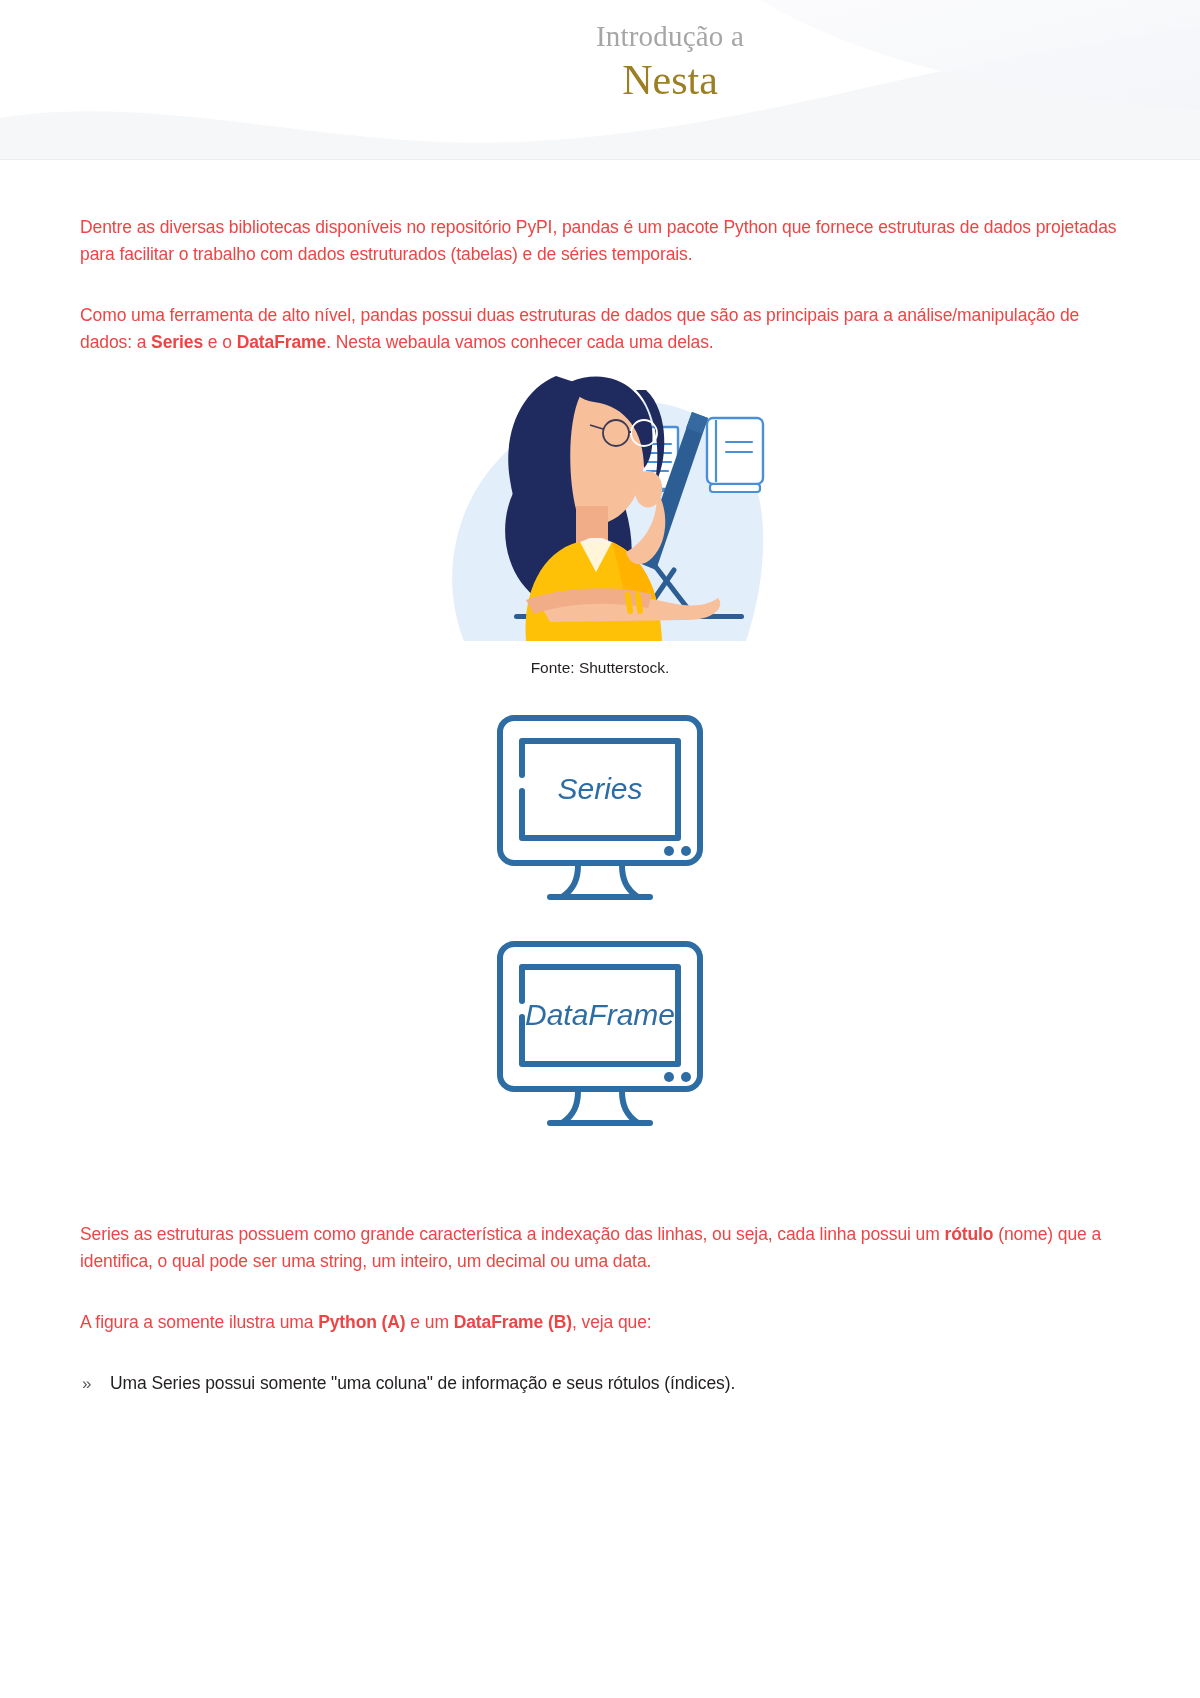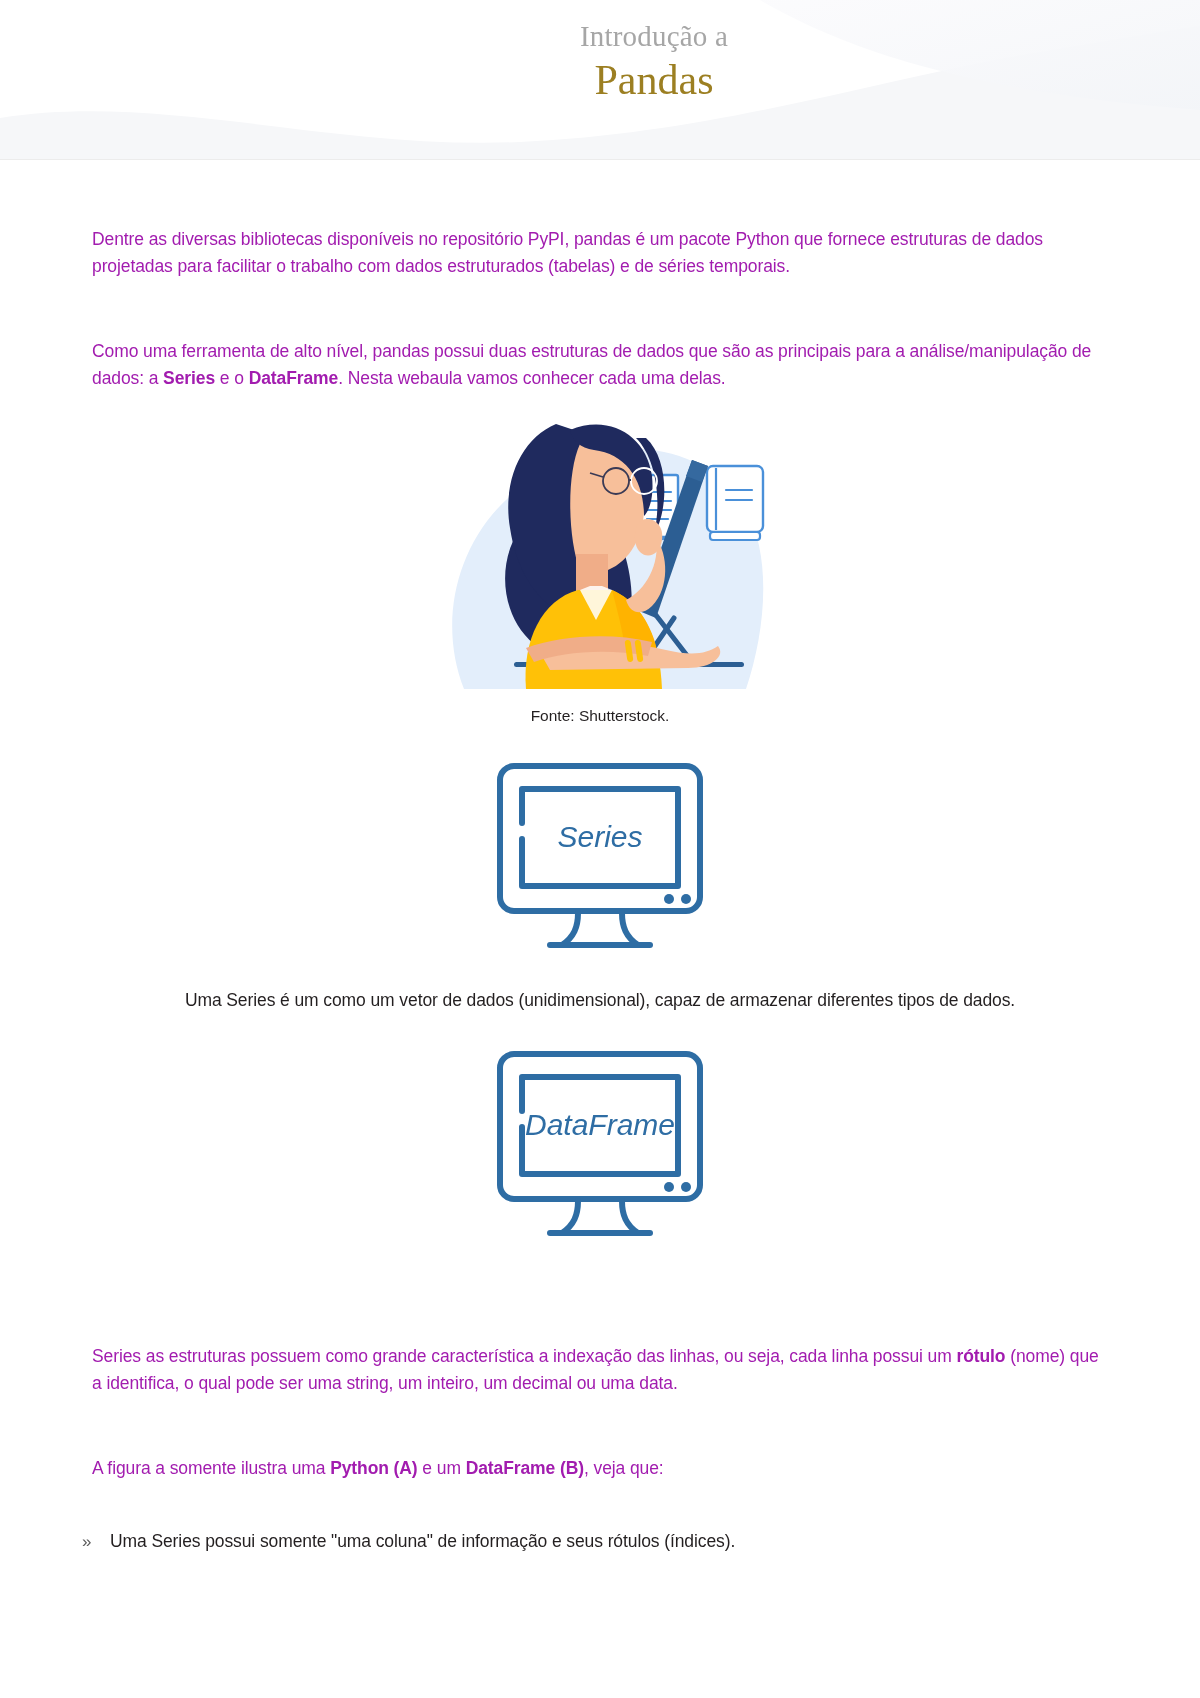--- a/index.html
+++ b/index.html
@@ -26,21 +26,21 @@
     overflow: hidden;
   }
   .header-wave {
     position: absolute;
     inset: 0;
     width: 1200px;
     height: 160px;
   }
   .header-titles {
     position: absolute;
-    right: 356px;
+    right: 340px;
     top: 18px;
     text-align: center;
     width: 380px;
     z-index: 3;
   }
   .header-kicker {
     font-family: "Liberation Serif", serif;
     font-size: 29px;
     line-height: 36px;
     color: #a6a6a6;
@@ -65,22 +65,22 @@
   
   .content {
     position: relative;
     padding: 0 80px;
     box-sizing: border-box;
     width: 1200px;
   }
   p.body-text {
     font-size: 17.5px;
     line-height: 27px;
-    color: #a21caf;
-    margin: 12px;
+    color: #ef4444;
+    margin: 0;
     letter-spacing: -0.1px;
   }
   .spacer-lg { height: 54px; }
   .spacer-md { height: 34px; }
   .spacer-sm { height: 18px; }
   .spacer-xl { height: 74px; }
   b, strong { font-weight: 700; }
 
   
   .hero-figure {
@@ -147,21 +147,21 @@
       </linearGradient>
     </defs>
     <rect x="0" y="0" width="1200" height="160" fill="#ffffff"></rect>
     <path d="M0,118 C160,92 330,150 520,142 C720,133 880,78 1040,52 C1120,39 1170,30 1200,26 L1200,160 L0,160 Z" fill="#f6f7f9"></path>
     <path d="M0,96 C140,70 300,120 470,112 C660,103 840,48 1010,26 C1090,16 1150,10 1200,7 L1200,0 L0,0 Z" fill="#ffffff"></path>
     <path d="M760,0 C840,46 960,92 1200,110 L1200,0 Z" fill="url(#waveGrad)" opacity="0.9"></path>
   </svg>
 
   <div class="header-titles">
     <div class="header-kicker">Introdução a</div>
-    <div class="header-title">Pandas</div>
+    <div class="header-title">Nesta</div>
   </div>
   <div class="header-rule"></div>
 </header>
 
 <main class="content">
 
   <div class="spacer-lg"></div>
 
   <p class="body-text">Dentre as diversas bibliotecas disponíveis no repositório PyPI, pandas é um pacote Python que fornece estruturas de dados projetadas para facilitar o trabalho com dados estruturados (tabelas) e de séries temporais.</p>
 
@@ -264,21 +264,20 @@
         <line x1="56" y1="184" x2="156" y2="184"></line>
       </g>
       <circle cx="175" cy="138" r="5" fill="#2e6da4"></circle>
       <circle cx="192" cy="138" r="5" fill="#2e6da4"></circle>
       <text x="106" y="86" text-anchor="middle" font-family="'Liberation Sans', sans-serif" font-size="30" font-style="italic" fill="#2e6da4">Series</text>
     </svg>
   </div>
 
   <div class="spacer-sm"></div>
 
-  <p class="monitor-caption">Uma Series é um como um vetor de dados (unidimensional), capaz de armazenar diferentes tipos de dados.</p>
 
   <div class="spacer-sm"></div>
 
   <div class="monitor-block">
     <svg class="monitor-svg" width="212" height="190" viewBox="0 0 212 190" aria-hidden="true">
       <g fill="none" stroke="#2e6da4" stroke-width="6" stroke-linecap="round" stroke-linejoin="round">
         <rect x="6" y="5" width="200" height="145" rx="14"></rect>
         <path d="M28,62 L28,28 L184,28 L184,125 L28,125 L28,78"></path>
         <path d="M84,152 C84,166 80,176 68,184 L144,184 C132,176 128,166 128,152"></path>
         <line x1="56" y1="184" x2="156" y2="184"></line>

